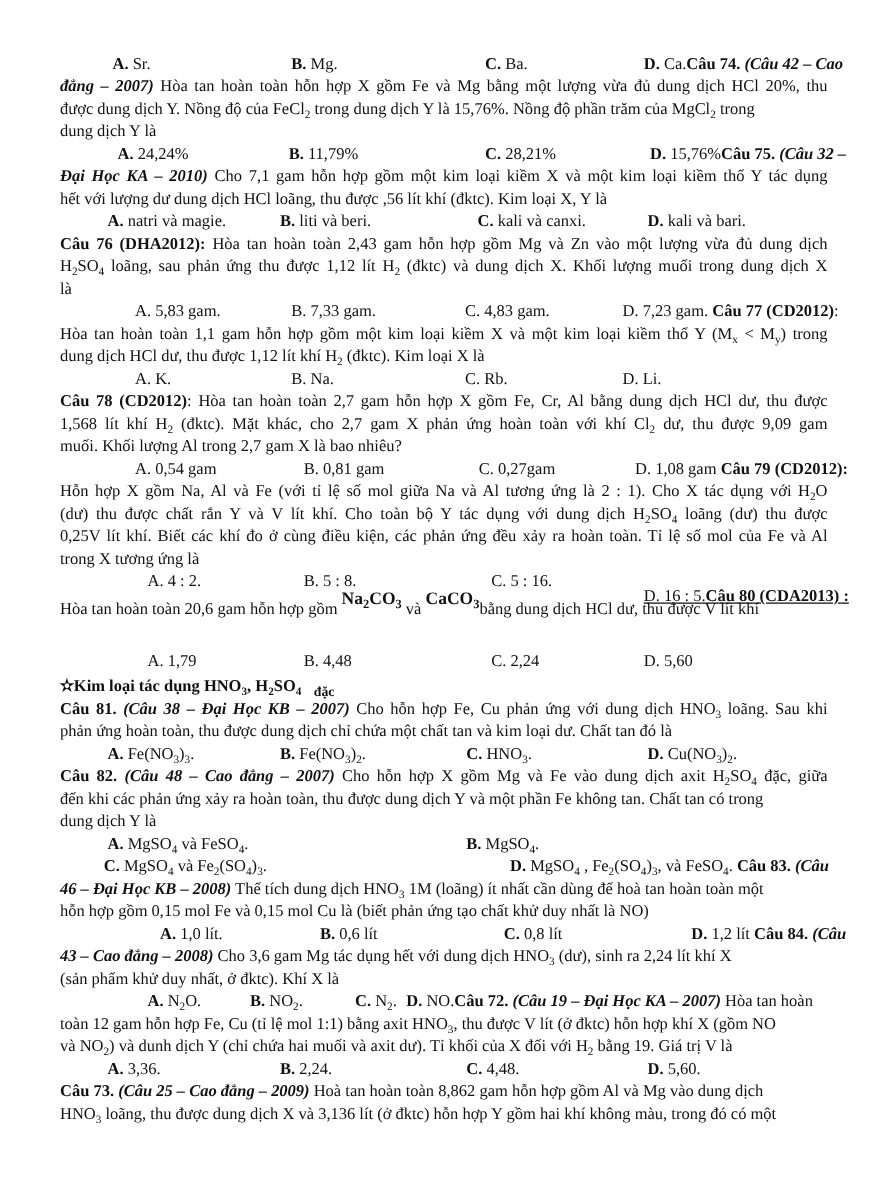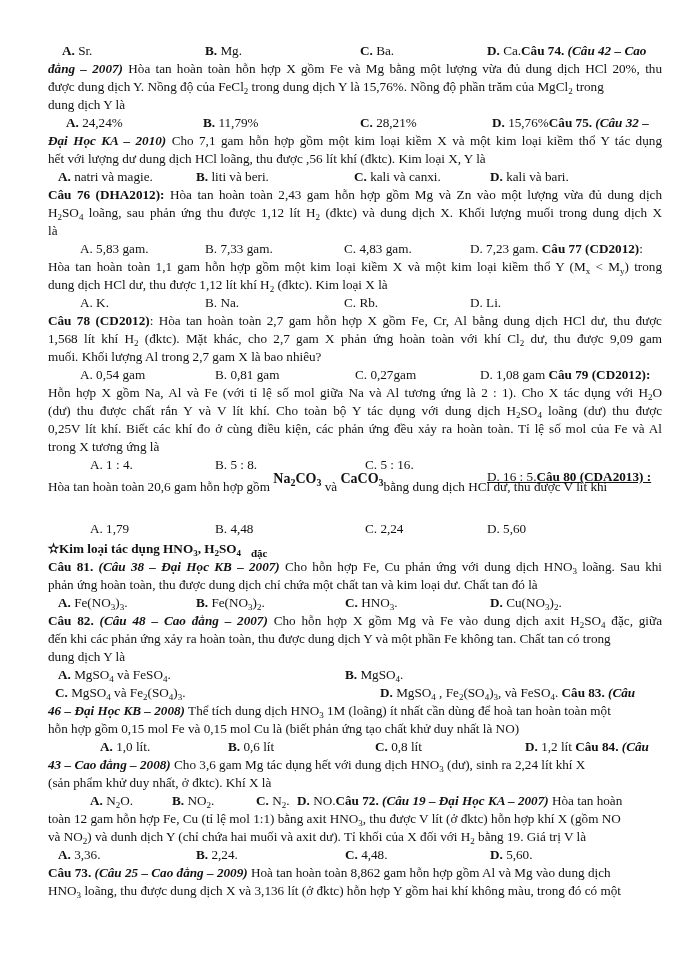--- a/index.html
+++ b/index.html
@@ -1,21 +1,21 @@
 <!DOCTYPE html>
 <html><head>
 <meta charset="utf-8">
 <style>
   html, body { margin:0; padding:0; background:#ffffff; }
   body { width:700px; height:960px; position:relative; overflow:hidden;
          font-family:"Liberation Serif", serif; font-size:13.2px; color:#111; }
   .page { position:absolute; left:0; top:0; width:700px; height:960px; }
   .line { position:absolute; left:48px; width:614px; height:18px; line-height:18px; white-space:nowrap; }
   .just { text-align:justify; text-align-last:justify; }
-  .opt { position:absolute; white-space:nowrap; height:18px; line-height:18px; }
+  .opt { position:absolute; white-space:nowrap; height:18px; line-height:18px;margin-left:28px; }
   b.l { font-weight:bold; }
   .q { font-weight:bold; }
   .qi { font-weight:bold; font-style:italic; }
   sub { font-size:9px; vertical-align:-3px; line-height:0; }
   .chem { font-weight:bold; font-size:14px; }
   .chem sub { font-size:10px; }
   .section { font-weight:bold; }
   .small { font-size:11px; font-weight:bold; vertical-align:-4px; }
 </style>
 </head>
@@ -69,21 +69,21 @@
   <div class="opt" style="left:80px;top:366px;"><span>A. 0,54 gam</span></div>
   <div class="opt" style="left:215px;top:366px;"><span>B. 0,81 gam</span></div>
   <div class="opt" style="left:355px;top:366px;"><span>C. 0,27gam</span></div>
   <div class="opt" style="left:480px;top:366px;"><span>D. 1,08 gam</span> <span class="q">Câu 79 (CD2012):</span></div>
 
   <div class="line just" style="top:384px;"><span>Hỗn hợp X gồm Na, Al và Fe (với tỉ lệ số mol giữa Na và Al tương ứng là 2 : 1). Cho X tác dụng với H</span><sub>2</sub><span>O</span></div>
   <div class="line just" style="top:402px;"><span>(dư) thu được chất rắn Y và V lít khí. Cho toàn bộ Y tác dụng với dung dịch H</span><sub>2</sub>SO<sub>4</sub><span> loãng (dư) thu được</span></div>
   <div class="line just" style="top:420px;"><span>0,25V lít khí. Biết các khí đo ở cùng điều kiện, các phản ứng đều xảy ra hoàn toàn. Tỉ lệ số mol của Fe và Al</span></div>
   <div class="line" style="top:438px;"><span>trong X tương ứng là</span></div>
 
-  <div class="opt" style="left:90px;top:456px;"><span>A. 1 : 4.</span></div>
+  <div class="opt" style="left:90px;top:456px;"><span>A. 4 : 2.</span></div>
   <div class="opt" style="left:215px;top:456px;"><span>B. 5 : 8.</span></div>
   <div class="opt" style="left:365px;top:456px;"><span>C. 5 : 16.</span></div>
   <div class="opt" style="left:487px;top:468px;text-decoration:underline;"><span>D. 16 : 5.</span><span class="q">Câu 80 (CDA2013) :</span></div>
 
   <div class="line" style="top:478px;height:22px;"><span>Hòa tan hoàn toàn 20,6 gam hỗn hợp gồm</span> <span class="chem" style="position:relative;top:-8px;">Na<sub>2</sub>CO<sub>3</sub></span> <span>và</span> <span class="chem" style="position:relative;top:-8px;">CaCO<sub>3</sub></span><span>bằng dung dịch HCl dư, thu được V lít khí</span></div>
 
   <div class="opt" style="left:90px;top:520px;"><span>A. 1,79</span></div>
   <div class="opt" style="left:215px;top:520px;"><span>B. 4,48</span></div>
   <div class="opt" style="left:365px;top:520px;"><span>C. 2,24</span></div>
   <div class="opt" style="left:487px;top:520px;"><span>D. 5,60</span></div>

